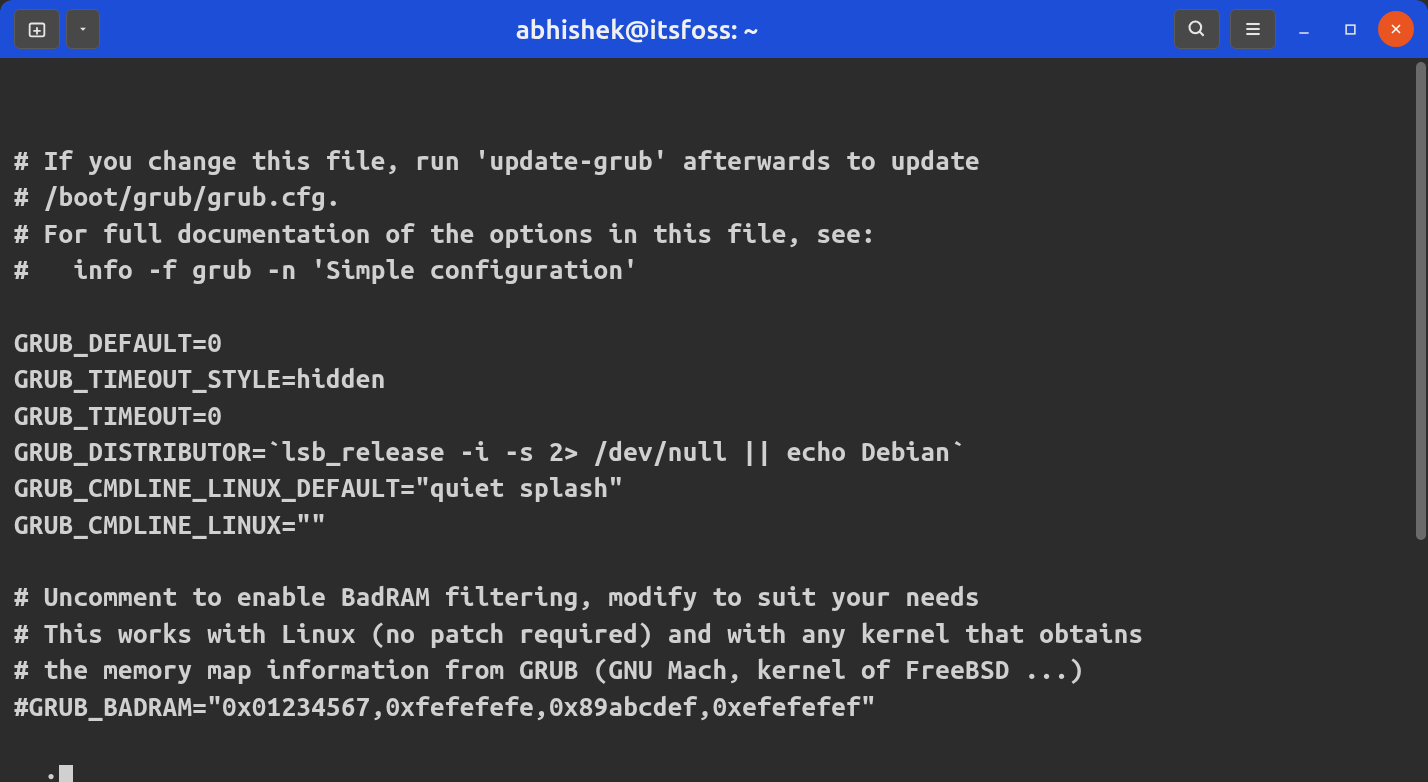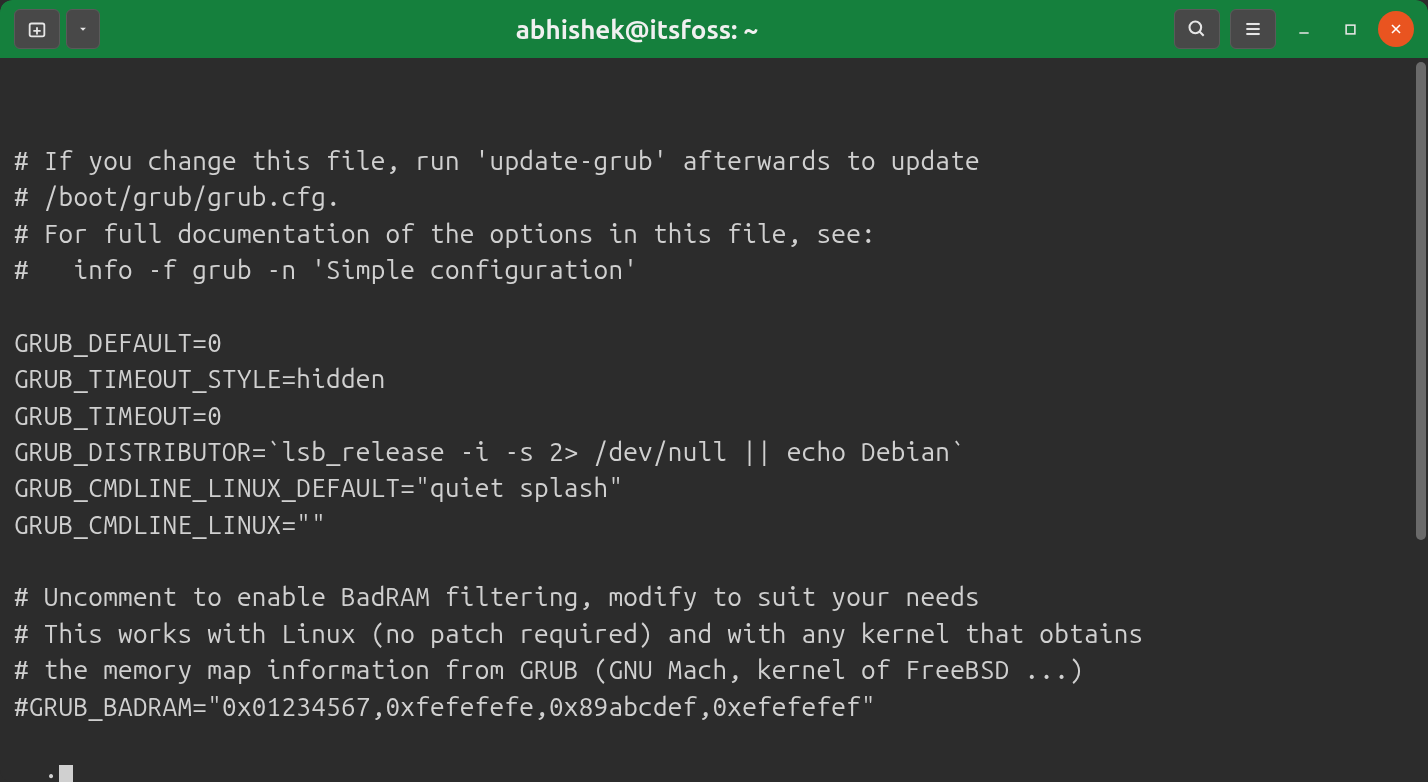--- a/index.html
+++ b/index.html
@@ -9,21 +9,21 @@
     }
     body {
       background: #2c2c2c;
       font-family: 'Ubuntu Mono', 'DejaVu Sans Mono', monospace;
       width: 1428px;
       height: 782px;
       overflow: hidden;
       border-radius: 12px;
     }
     .titlebar {
-      background: #15803d;
+      background: #1d4ed8;
       height: 58px;
       display: flex;
       align-items: center;
       padding: 3px 14px;
       gap: 8px;
       border-radius: 12px 12px 0 0;
     }
     .titlebar-left {
       display: flex;
       align-items: center;
@@ -100,21 +100,21 @@
     }
     .terminal-body {
       background: #2c2c2c;
       padding: 12px 14px;
       color: #d0d0d0;
       font-size: 26px;
       line-height: 1.4;
       white-space: pre;
       height: calc(100% - 58px);
       position: relative;
-      font-weight: 400;
+      font-weight: 700;
       letter-spacing: 0.3px;
     }
     .scrollbar {
       position: absolute;
       right: 2px;
       top: 4px;
       width: 10px;
       height: 66%;
       background: #6a6a6a;
       border-radius: 5px;

